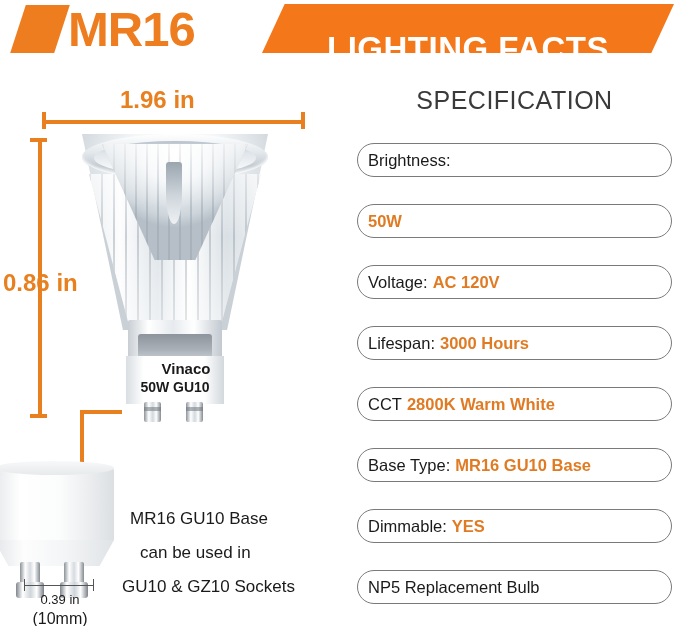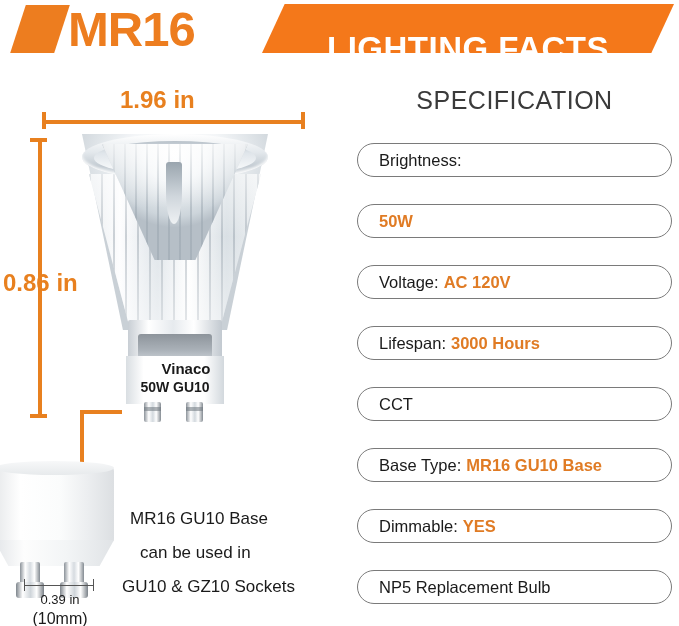--- a/index.html
+++ b/index.html
@@ -215,21 +215,21 @@
     position:absolute;left:0;top:86px;width:329px;text-align:center;
     font-size:25px;color:#3a3a3a;letter-spacing:.5px;
   }
   .pill{
     position:absolute;left:7px;width:315px;height:34px;
     border:1.5px solid #7a7a7a;border-radius:18px;
     background:#ffffff;box-sizing:border-box;
     display:flex;align-items:center;
   }
   .pill-text{
-    padding-left:21px;font-size:16.5px;white-space:nowrap;
+    padding-left:10px;font-size:16.5px;white-space:nowrap;
     display:flex;align-items:baseline;gap:5px;
   }
   .pill-key{color:#1a1a1a;}
   .pill-val{color:#E07B24;font-weight:bold;}
 </style>
 </head>
 <body>
 
 <div id="page">
 
@@ -315,20 +315,21 @@
         </div>
         <div class="pill" style="top: 326px;">
           <div class="pill-text">
             <span class="pill-key">Lifespan:</span>
             <span class="pill-val">3000 Hours</span>
           </div>
         </div>
         <div class="pill" style="top: 387px;">
           <div class="pill-text">
             <span class="pill-key">CCT</span>
+            <span class="pill-val">2800K Warm White</span>
           </div>
         </div>
         <div class="pill" style="top: 448px;">
           <div class="pill-text">
             <span class="pill-key">Base Type:</span>
             <span class="pill-val">MR16 GU10 Base</span>
           </div>
         </div>
         <div class="pill" style="top: 509px;">
           <div class="pill-text">

